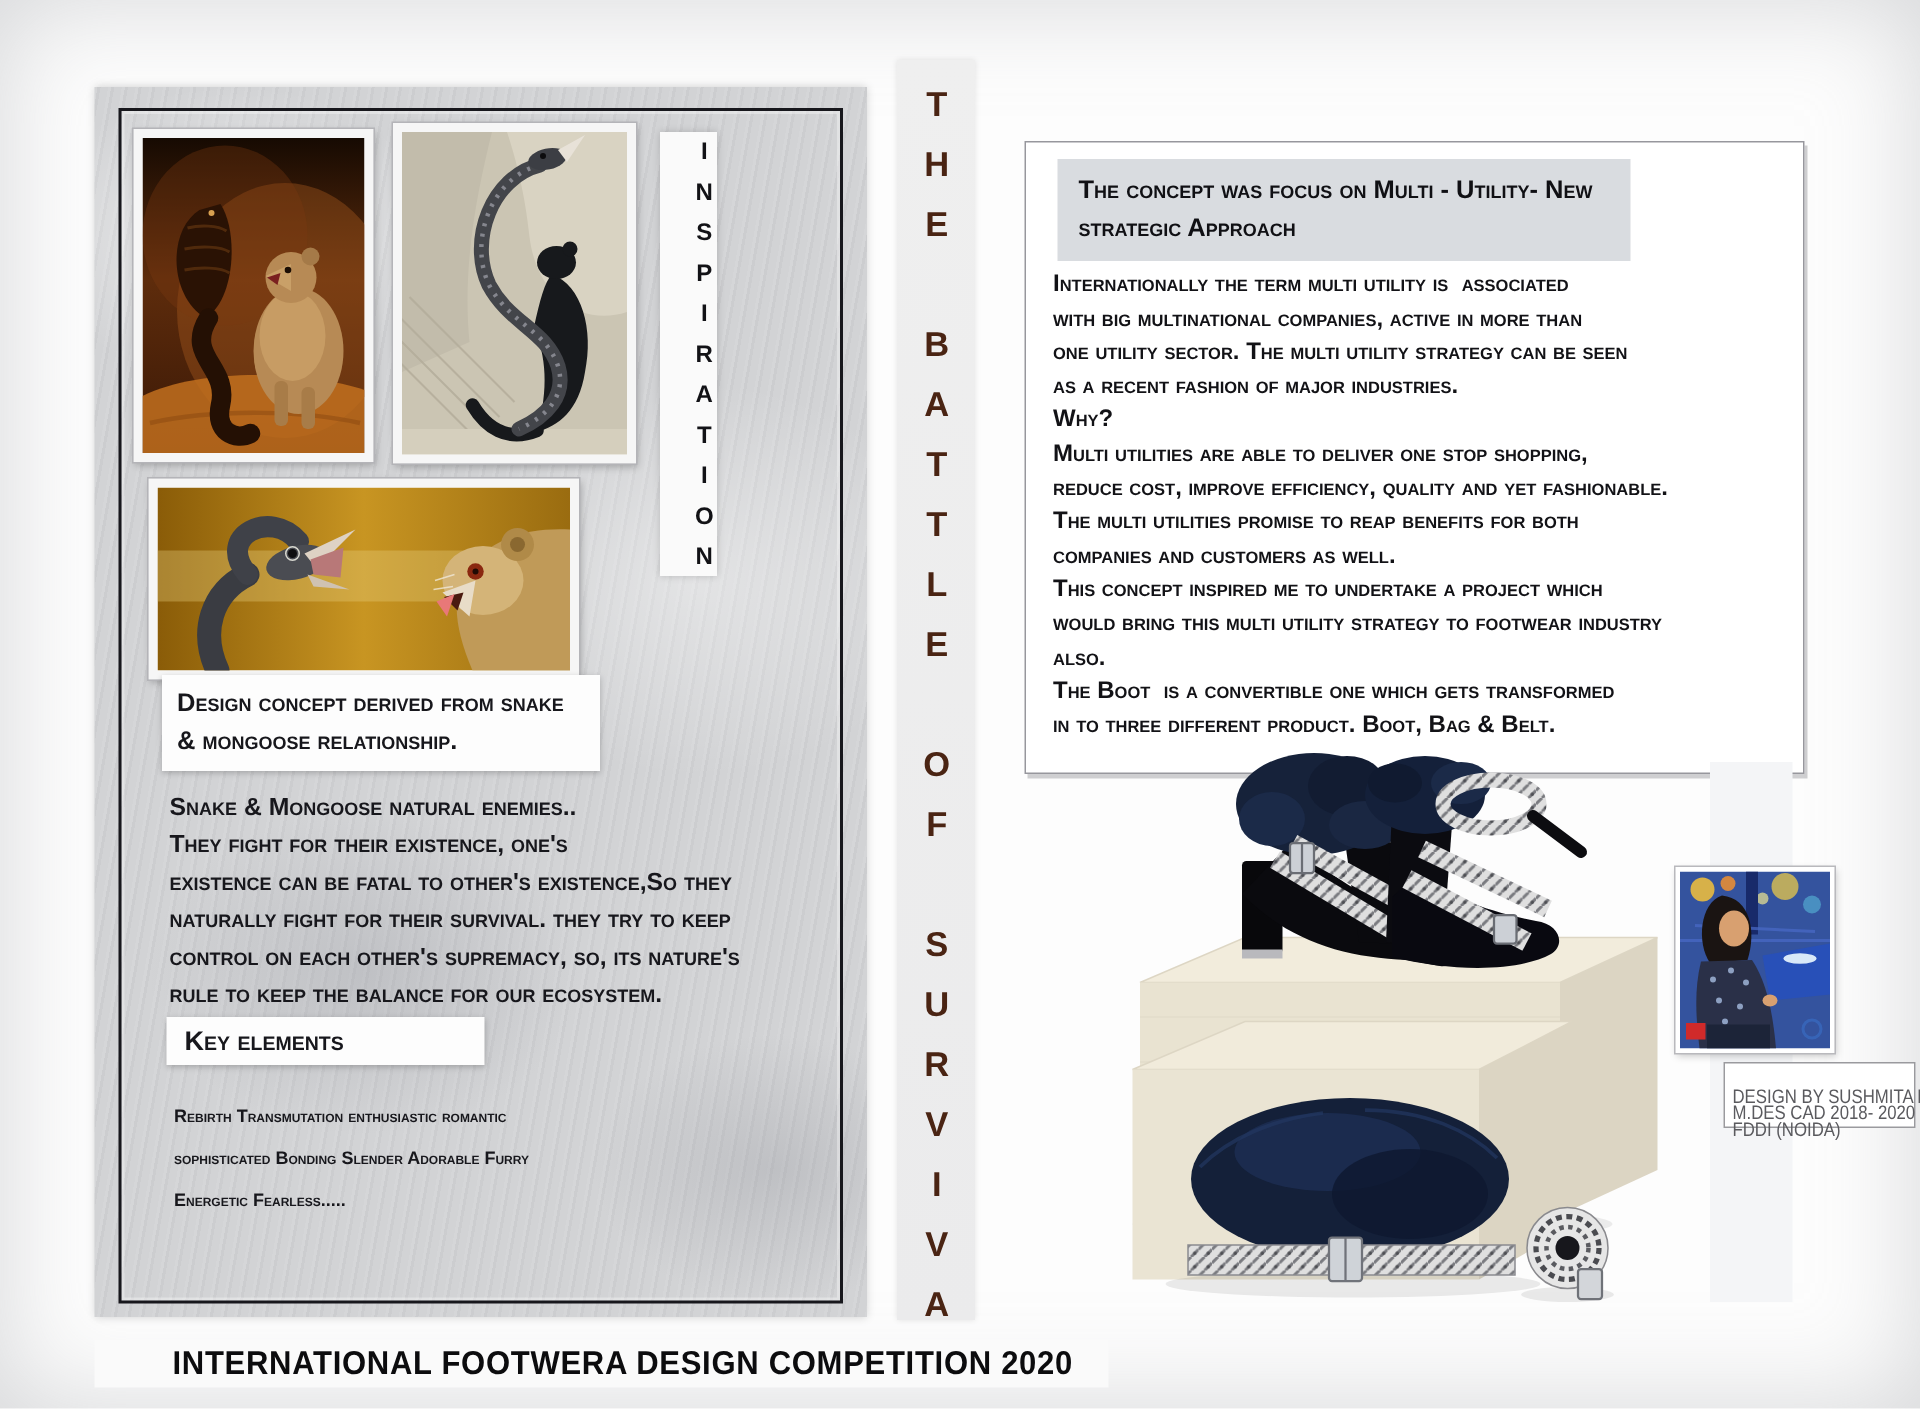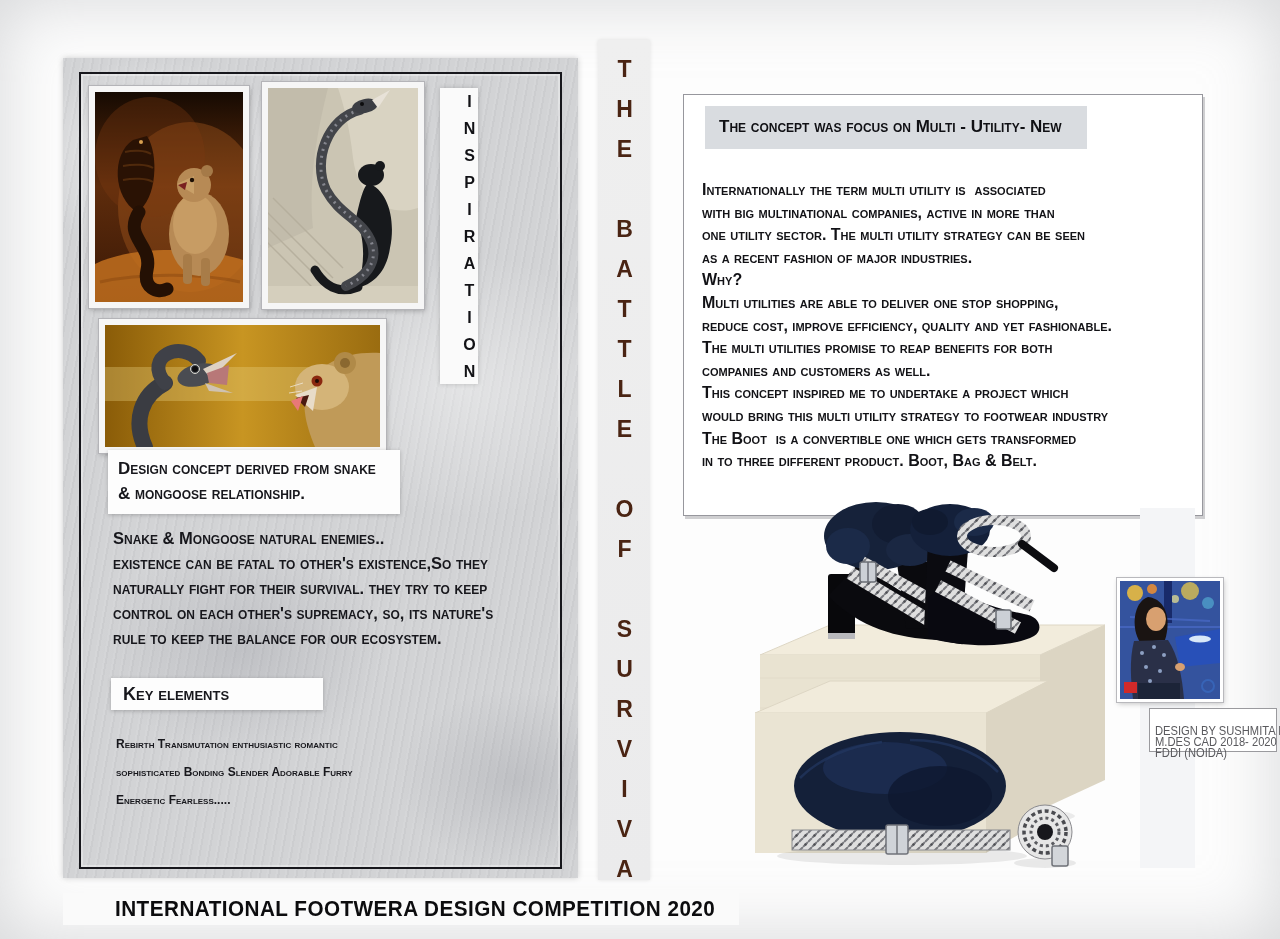--- a/index.html
+++ b/index.html
@@ -225,20 +225,21 @@
 
     <div class="inspiration-strip vert">INSPIRATION</div>
 
     <div class="white-tag concept-derived-box text-lines">
         <div>Design concept derived from snake</div>
         <div>&amp; mongoose relationship.</div>
       </div>
 
     <div class="story text-lines">
         <div>Snake &amp; Mongoose natural enemies..</div>
+        <div>They fight for their existence, one's</div>
         <div>existence can be fatal to other's existence,So they</div>
         <div>naturally fight for their survival. they try to keep</div>
         <div>control on each other's supremacy, so, its nature's</div>
         <div>rule to keep the balance for our ecosystem.</div>
       </div>
 
     <div class="white-tag key-elements-box">Key elements</div>
 
     <div class="key-elements-text text-lines">
         <div>Rebirth Transmutation enthusiastic romantic</div>
@@ -247,33 +248,35 @@
       </div>
   </div>
 
   <div class="banner-strip">
     <span class="vert banner-text">THE BATTLE OF SURVIVAL</span>
   </div>
 
   <section class="concept-box">
     <div class="concept-heading text-lines">
         <div>The concept was focus on Multi - Utility- New</div>
+        <div>strategic Approach</div>
       </div>
     <div class="concept-body text-lines">
         <div>Internationally the term multi utility is  associated</div>
         <div>with big multinational companies, active in more than</div>
         <div>one utility sector. The multi utility strategy can be seen</div>
         <div>as a recent fashion of major industries.</div>
         <div>Why?</div>
         <div>Multi utilities are able to deliver one stop shopping,</div>
         <div>reduce cost, improve efficiency, quality and yet fashionable.</div>
         <div>The multi utilities promise to reap benefits for both</div>
         <div>companies and customers as well.</div>
         <div>This concept inspired me to undertake a project which</div>
         <div>would bring this multi utility strategy to footwear industry</div>
+        <div>also.</div>
         <div>The Boot  is a convertible one which gets transformed</div>
         <div>in to three different product. Boot, Bag &amp; Belt.</div>
       </div>
   </section>
 
   <figure class="product-photo">
     <svg width="440" height="412" viewBox="0 0 440 412">
       <defs>
         <pattern id="snkA" width="9" height="9" patternUnits="userSpaceOnUse">
           <rect width="9" height="9" fill="#dfdfdf"></rect>

